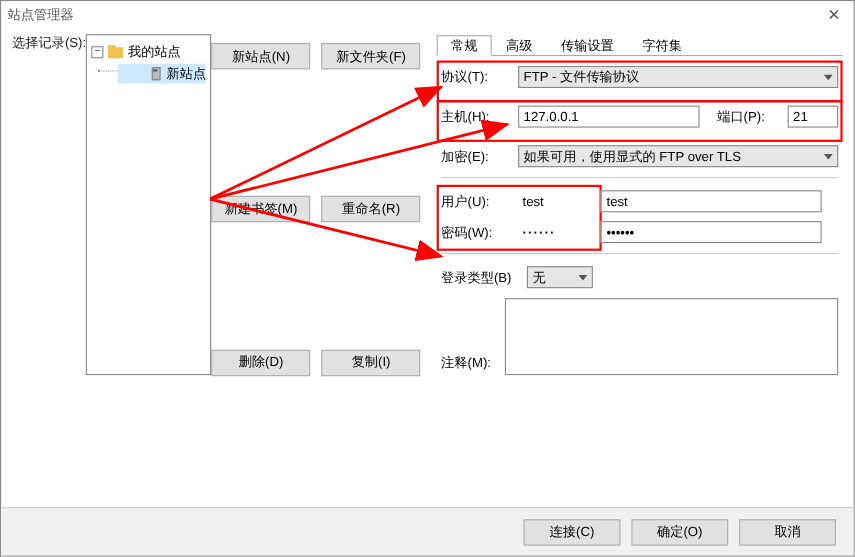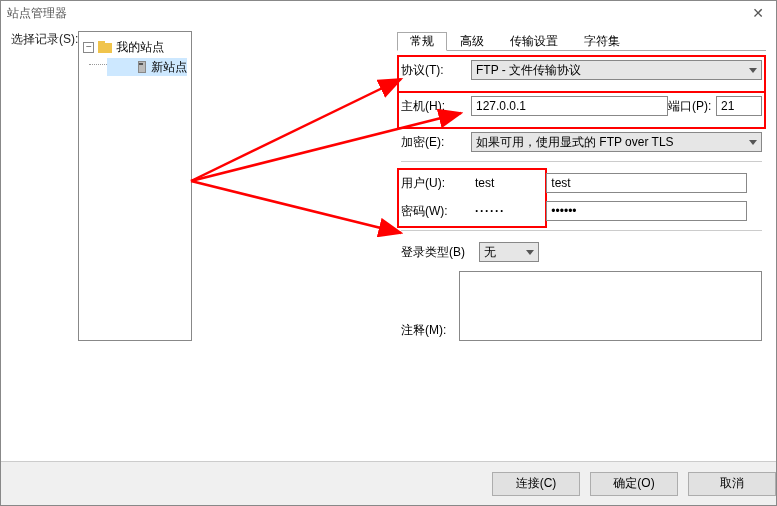--- a/index.html
+++ b/index.html
@@ -31,27 +31,27 @@
   .form { padding: 8px 4px 0 4px; }
   .row { display: flex; align-items: center; margin-bottom: 8px; min-height: 22px;}
   .row label { width: 70px; }
   .row .field { flex: 1; align-items: center; }
   input[type=text], input[type=password], textarea { border: 1px solid #888; background:#fff; height: 20px; padding: 0 4px; width:100%;}
   textarea { height: 70px; resize:none;}
   .select { border: 1px solid #888; height: 20px; display:flex; align-items:center; padding:0 4px; background:#e6e6e6; position:relative;}
   .select .val { flex:1; }
   .chev { width:0;height:0;border-left:4px solid transparent;border-right:4px solid transparent;border-top:5px solid #555; margin-left:4px;}
   .hl-red { border: 2px solid #ff0000; padding: 2px; margin: -4px; }
-  .hostrow .field { display:flex; gap:0; align-items:center;}
+  .hostrow .field { display:flex; gap:16px; align-items:center;}
   .hostrow input.host { flex:1; }
   .hostrow .portlbl { width:48px; margin-left:0;}
   .hostrow input.port { width:46px; }
   hr.sep { border:none; border-top:1px solid #ccc; margin:6px 0 10px 0;}
   .bgcolor-row .select { width:60px; flex:none;}
-  .footer { position:absolute; bottom:0; left:0; right:0; height:44px; border-top:1px solid #ccc; display:flex; justify-content:flex-end; align-items:center; gap:10px; padding:0 0; background:#f0f0f0;}
+  .footer { position:absolute; bottom:0; left:0; right:0; height:44px; border-top:1px solid #ccc; display:flex; justify-content:flex-end; align-items:center; gap:10px; padding:0 16px; background:#f0f0f0;}
   .footer .btn { width:88px;}
   svg.arrows { position:absolute; left:0; top:0; pointer-events:none; }
   .spacer-div { height:6px;}
 </style>
 </head>
 <body>
 
 <div class="titlebar">
   <span class="title">站点管理器</span>
   <span class="close">✕</span>
@@ -66,20 +66,28 @@
         <span class="folder-icon"></span>
         <span>我的站点</span>
       </div>
       <div class="tree-child-wrap">
         <span class="dotline"></span>
         <span class="tree-child">
           <span class="server-icon"></span>
           <span>新站点</span>
         </span>
       </div>
+    </div>
+    <div class="btn-grid">
+      <div class="btn">新站点(N)</div>
+      <div class="btn">新文件夹(F)</div>
+      <div class="btn">新建书签(M)</div>
+      <div class="btn">重命名(R)</div>
+      <div class="btn">删除(D)</div>
+      <div class="btn">复制(I)</div>
     </div>
   </div>
 
   <div class="right">
     <div class="tabs">
       <div class="tab active">常规</div>
       <div class="tab">高级</div>
       <div class="tab">传输设置</div>
       <div class="tab">字符集</div>
     </div>

